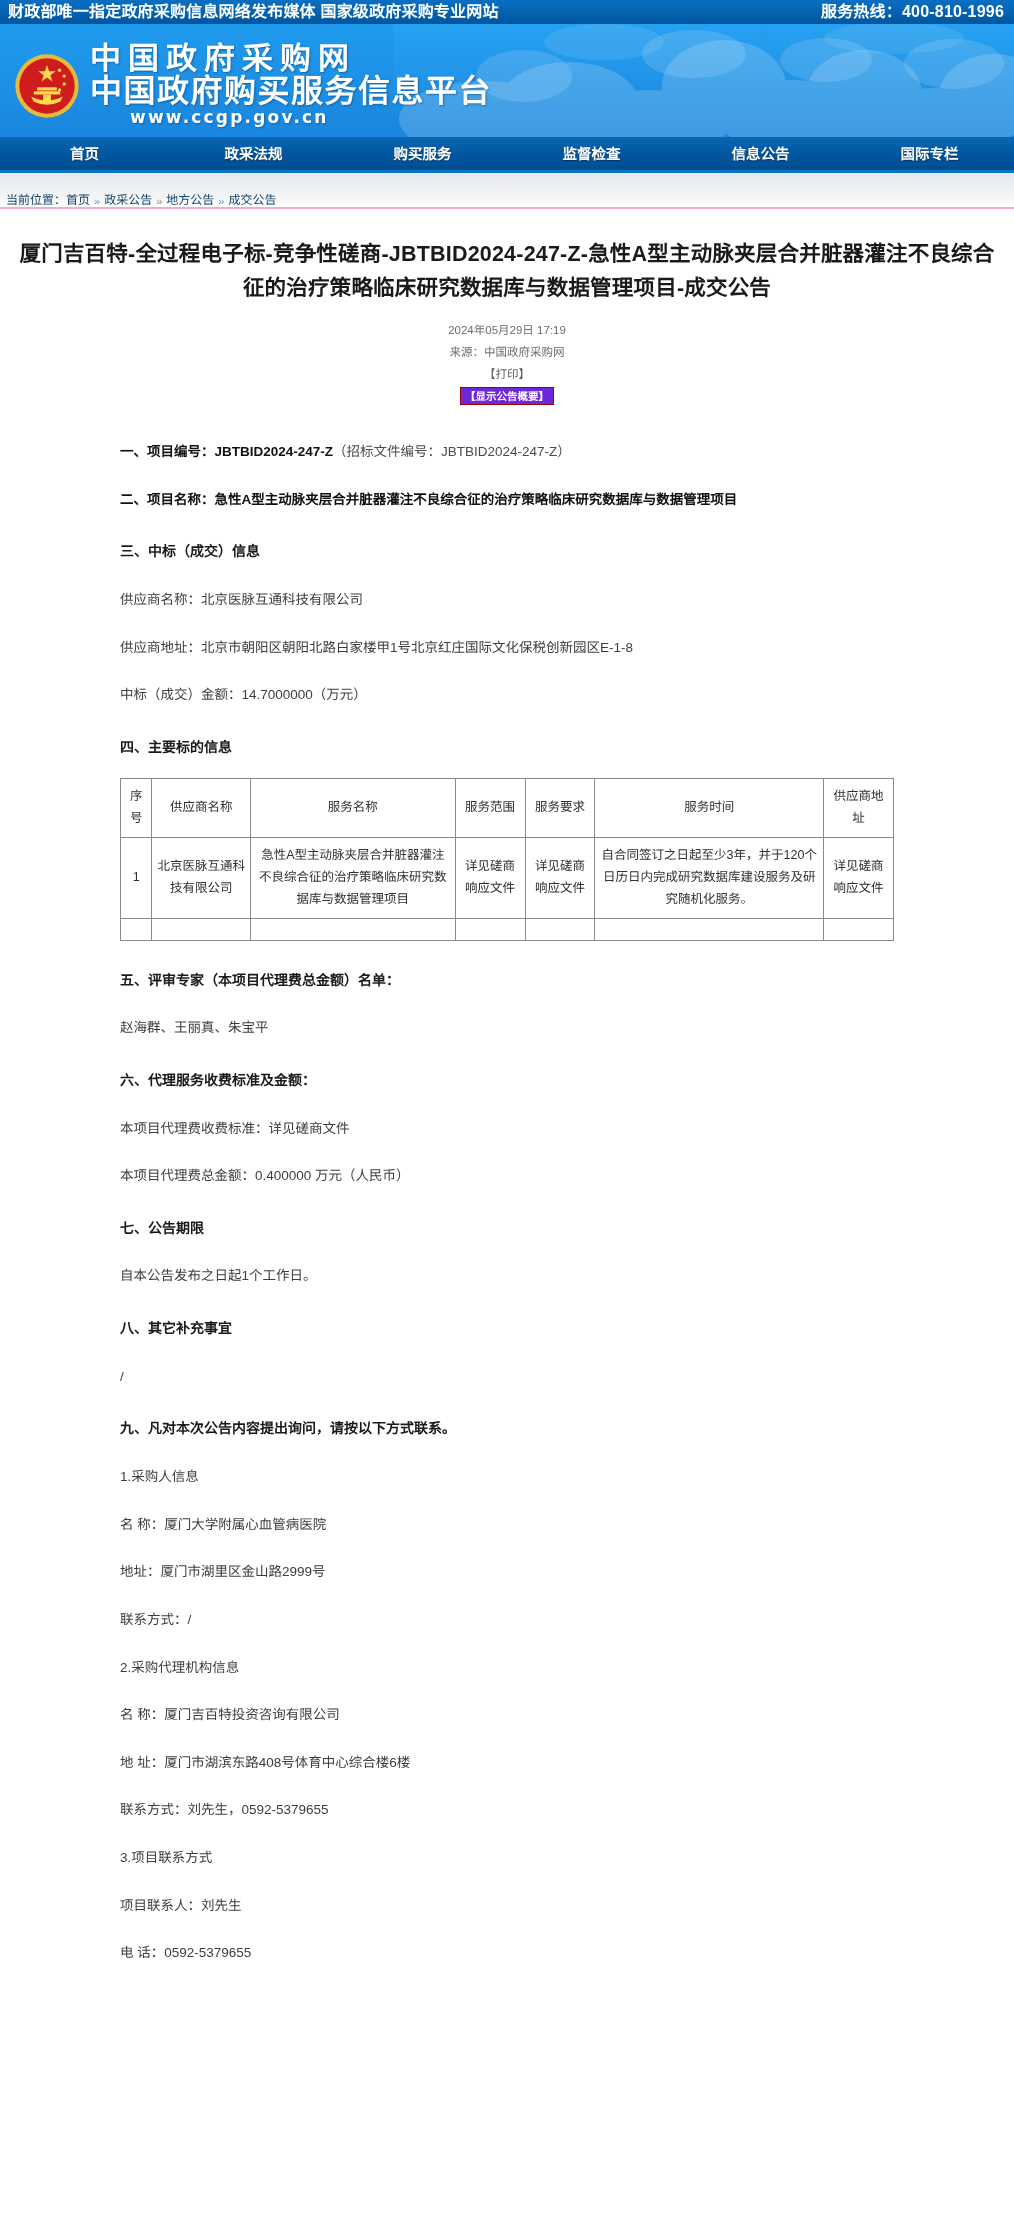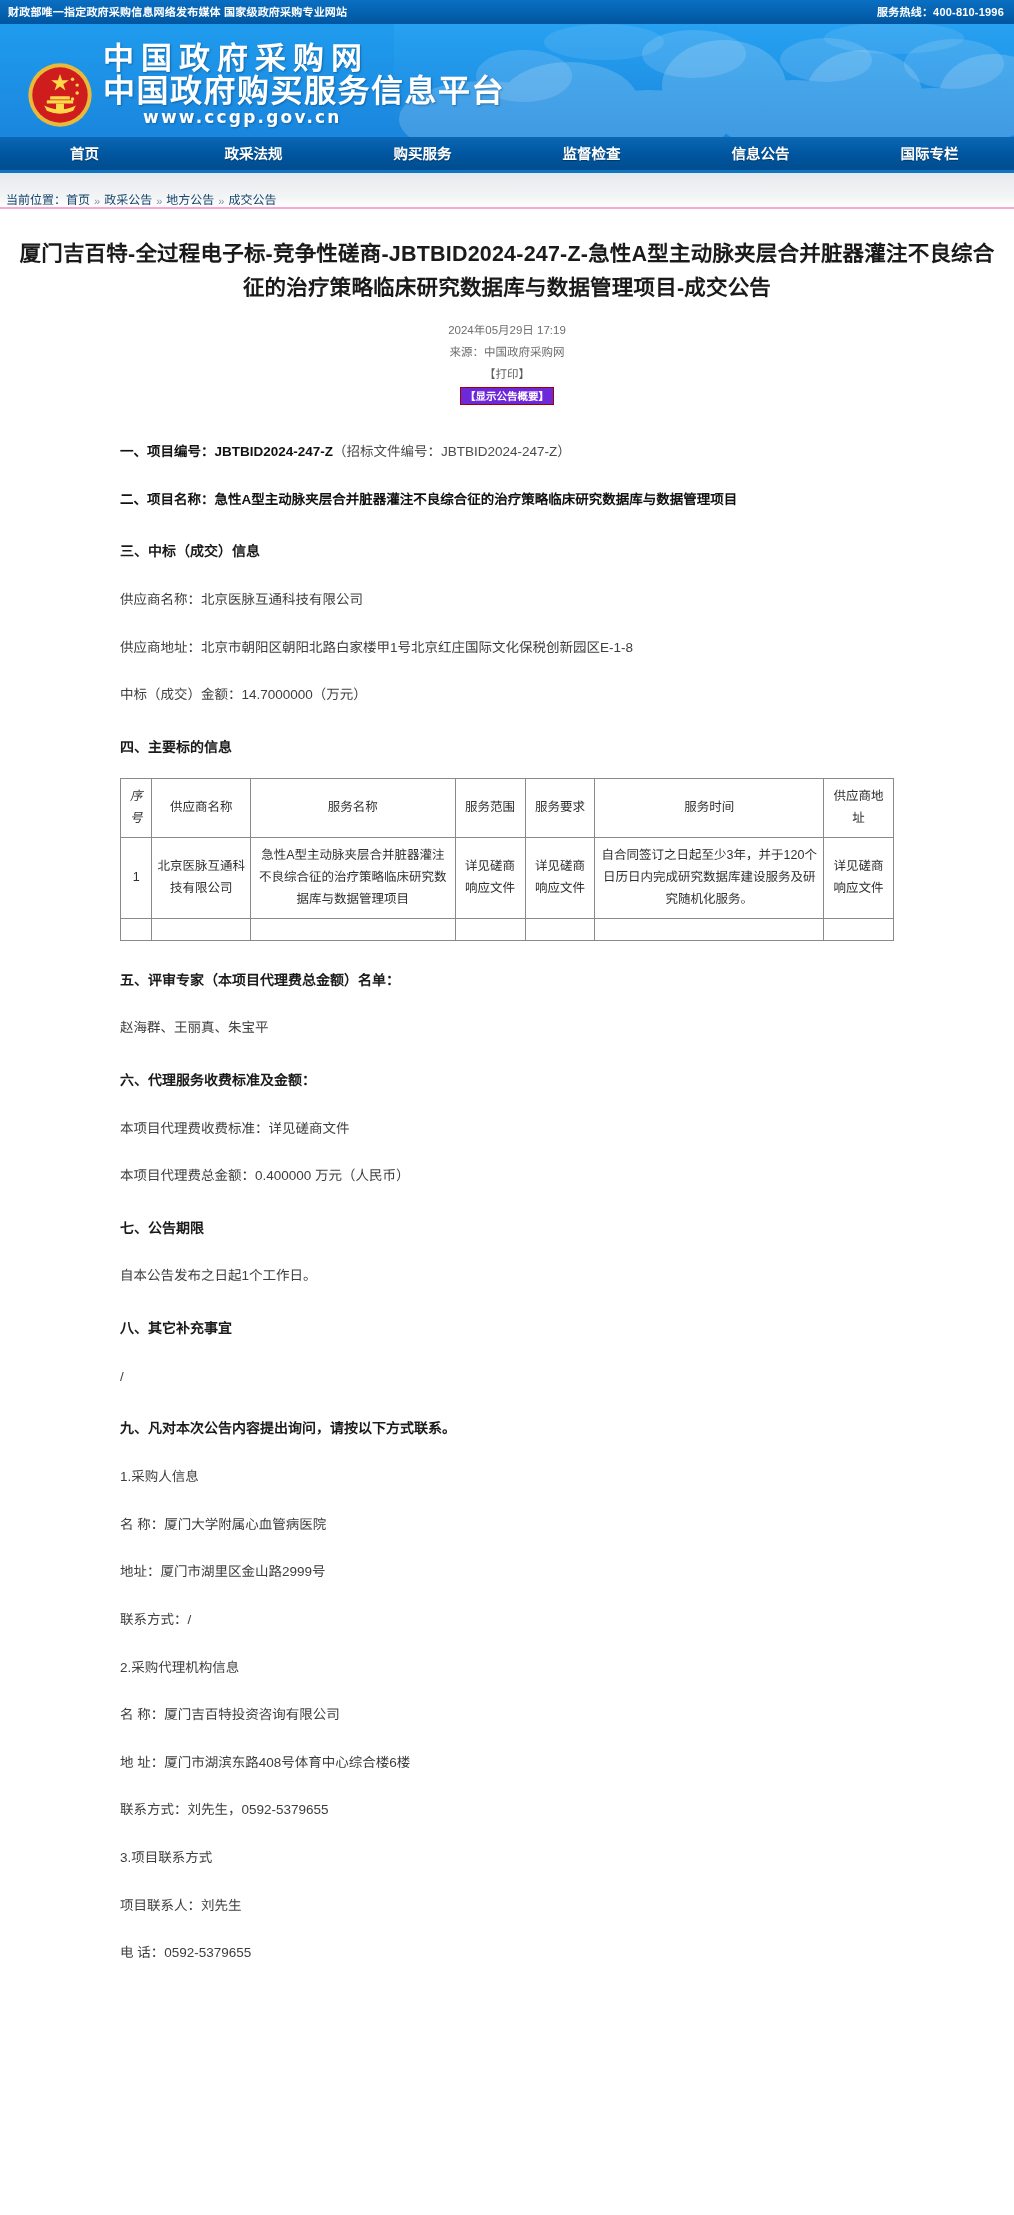--- a/index.html
+++ b/index.html
@@ -10,21 +10,21 @@
     font-family: "Liberation Sans", "DejaVu Sans", sans-serif;
   }
   body { width: 1014px; }
 
   
   .topbar {
     height: 24px;
     background: #0067b8;
     background: linear-gradient(#0a6fc2, #00559e);
     color: #ffffff;
-    font-size: 11px;
+    font-size: 16px;
     line-height: 24px;
     display: flex;
     align-items: center;
     justify-content: space-between;
     padding: 0 10px 0 8px;
     font-weight: bold;
     letter-spacing: .2px;
   }
   .topbar .left { white-space: nowrap; }
   .topbar .right { white-space: nowrap; }
@@ -38,23 +38,23 @@
     background: linear-gradient(180deg, #1f9bee 0%, #1d92e6 45%, #1a86dd 100%);
   }
   .clouds {
     position: absolute;
     right: 0; top: 0;
     width: 620px; height: 113px;
     opacity: .85;
   }
   .logo-wrap {
     position: absolute;
-    left: 27px; top: 6px;
+    left: 14px; top: 6px;
     display: flex;
-    align-items: flex-end;
+    align-items: center;
   }
   .emblem {
     width: 66px; height: 66px;
     margin-top: 14px;
     margin-right: 10px;
     flex: none;
   }
   .logo-text { margin-top: 10px; }
   .logo-line1 {
     color: #fff;
@@ -195,21 +195,21 @@
   table.goods th, table.goods td {
     border: 1px solid #8a8a8a;
     padding: 7px 5px;
     vertical-align: middle;
     line-height: 1.75;
     text-align: center;
     word-break: break-all;
   }
   table.goods th { font-weight: normal; }
   table.goods tr.empty td { height: 22px; }
-  .col-no    { width: 26px; font-style: italic; }
+  .col-no    { width: 26px; }
   .col-sup   { width: 82px; }
   .col-name  { width: 170px; }
   .col-scope { width: 58px; }
   .col-req   { width: 58px; }
   .col-time  { width: 190px; }
   .col-std   { width: 58px; }
 </style>
 </head>
 <body>
 

